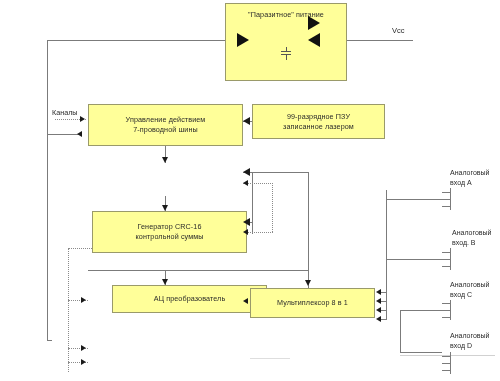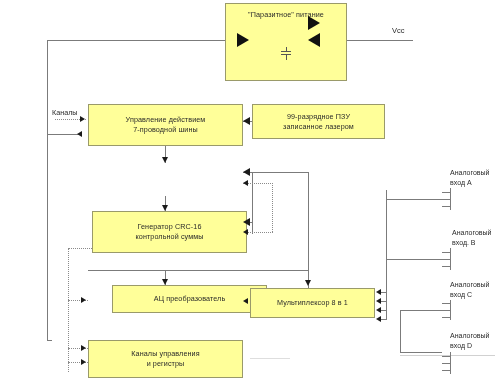--- a/index.html
+++ b/index.html
@@ -147,24 +147,20 @@
   </div>
 
   <div class="blk" id="blk-adc">
     <span class="blk-label">АЦ преобразователь</span>
   </div>
 
   <div class="blk" id="blk-mux">
     <span class="blk-label">Мультиплексор 8 в 1</span>
   </div>
 
-  <div class="blk" id="blk-chan">
-    <span class="blk-label">Каналы управления
-и регистры</span>
-  </div>
 
   <div class="ln h" style="left:243px;top:121px;width:10px;"></div>
   <div class="arr l" style="left:243px;top:117px;"></div>
 
   <div class="ln v" style="left:165px;top:146px;height:17px;"></div>
   <div class="arr d" style="left:162px;top:157px;"></div>
 
   <div class="ln v" style="left:252px;top:172px;height:62px;"></div>
   <div class="ln h" style="left:243px;top:172px;width:10px;"></div>
   <div class="arr l" style="left:243px;top:168px;"></div>

